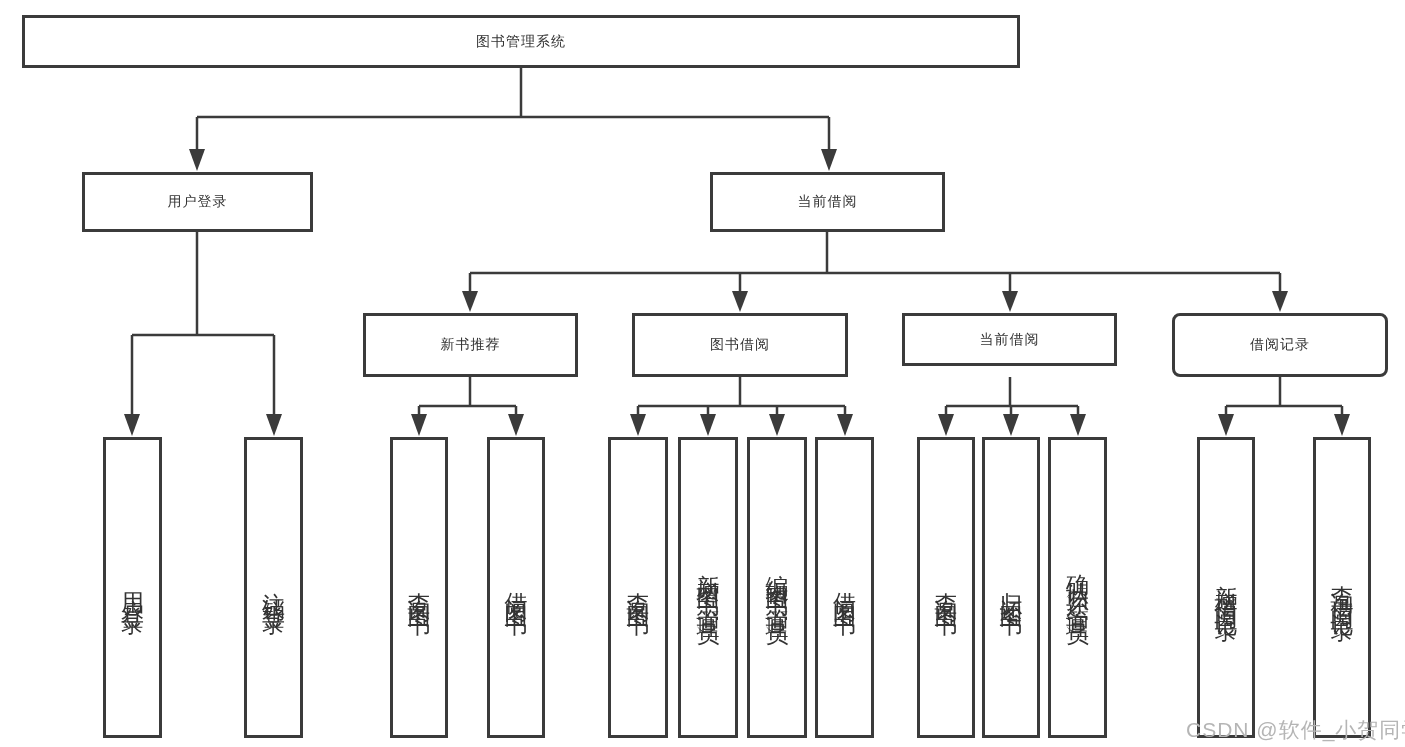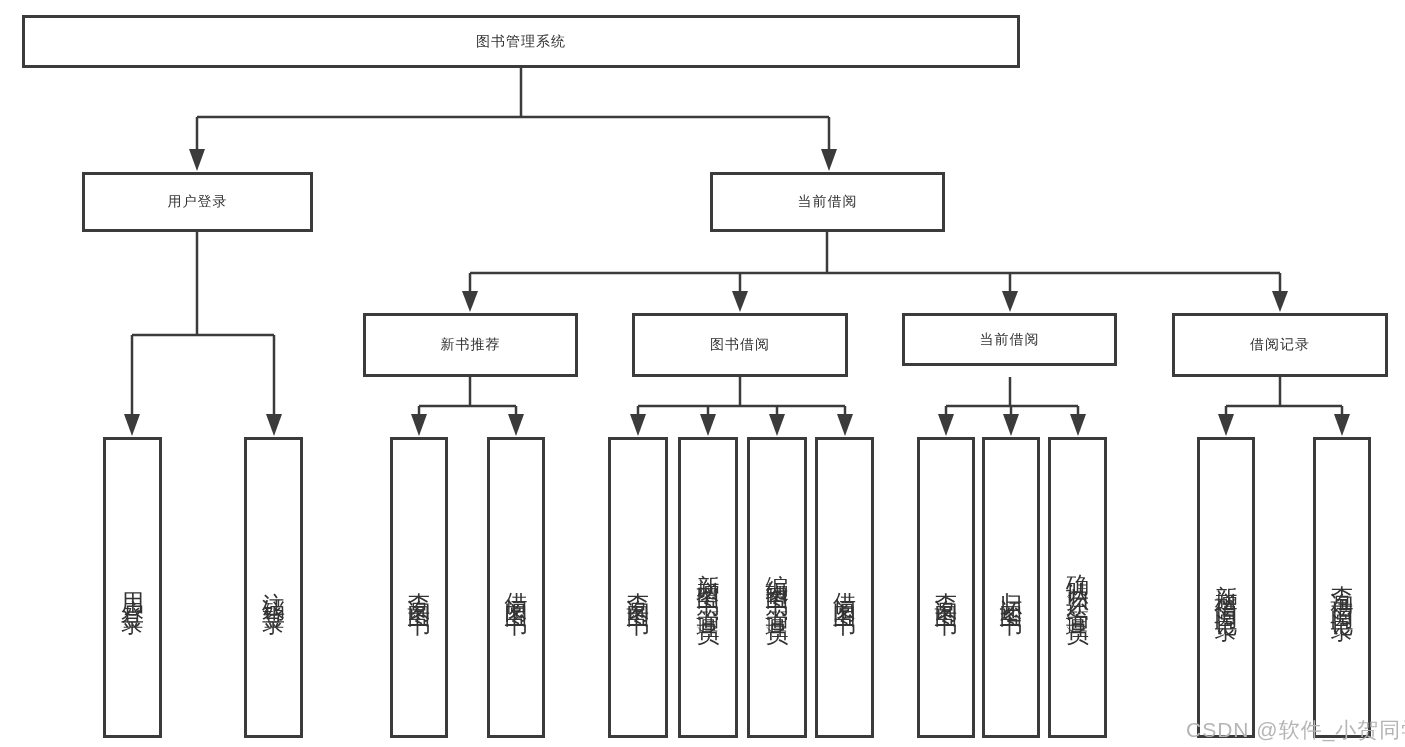--- a/index.html
+++ b/index.html
@@ -115,21 +115,21 @@
   </svg>
 
   <div class="node" style="left:22px;top:15px;width:998px;height:53px;">图书管理系统</div>
 
   <div class="node" style="left:82px;top:172px;width:231px;height:60px;">用户登录</div>
   <div class="node" style="left:710px;top:172px;width:235px;height:60px;">当前借阅</div>
 
   <div class="node" style="left:632px;top:313px;width:216px;height:64px;">图书借阅</div>
   <div class="node" style="left:363px;top:313px;width:215px;height:64px;">新书推荐</div>
   <div class="node" style="left:902px;top:313px;width:215px;height:53px;">当前借阅</div>
-  <div class="node" style="left:1172px;top:313px;width:216px;height:64px;">借阅记录</div>
+  <div class="node" style="left:1172px;top:313px;width:216px;height:64px;border-radius:8px;">借阅记录</div>
 
   <div class="leaf" style="left:103px;top:437px;width:59px;height:301px;">
     <span>用户登录</span>
   </div>
   <div class="leaf" style="left:244px;top:437px;width:59px;height:301px;">
     <span>注销登录</span>
   </div>
 
   <div class="leaf" style="left:390px;top:437px;width:58px;height:301px;">
     <span>查询图书</span>

